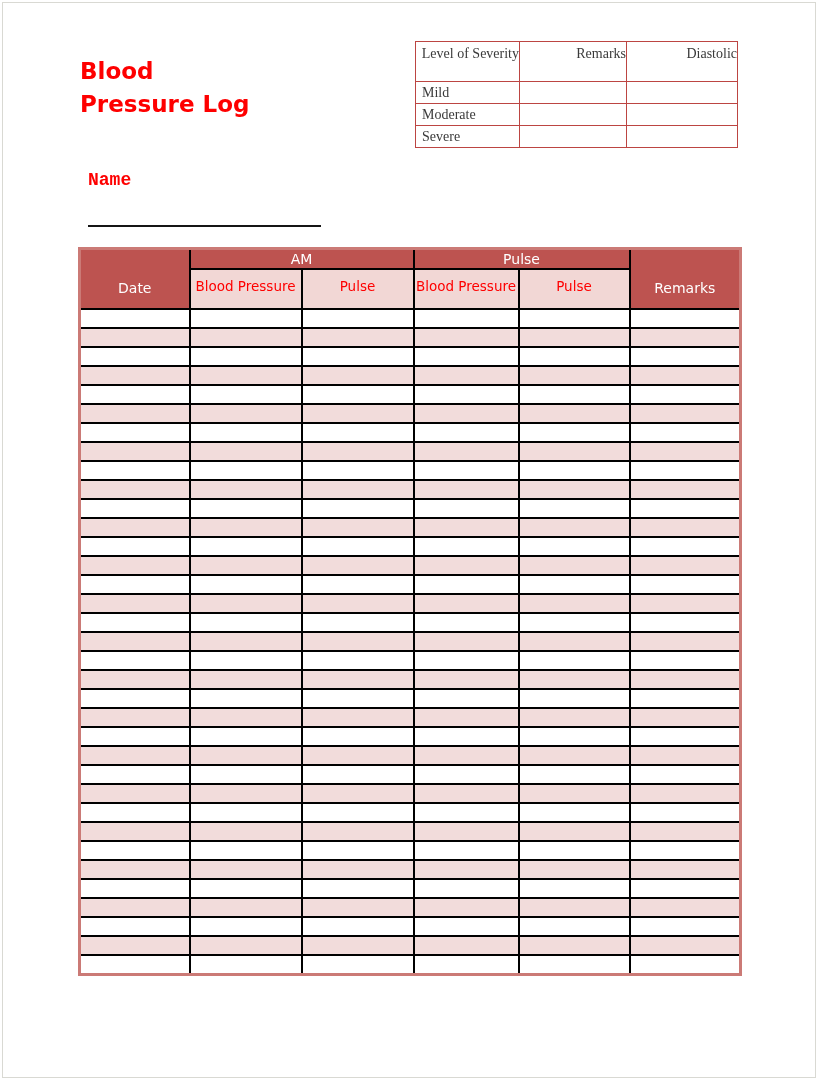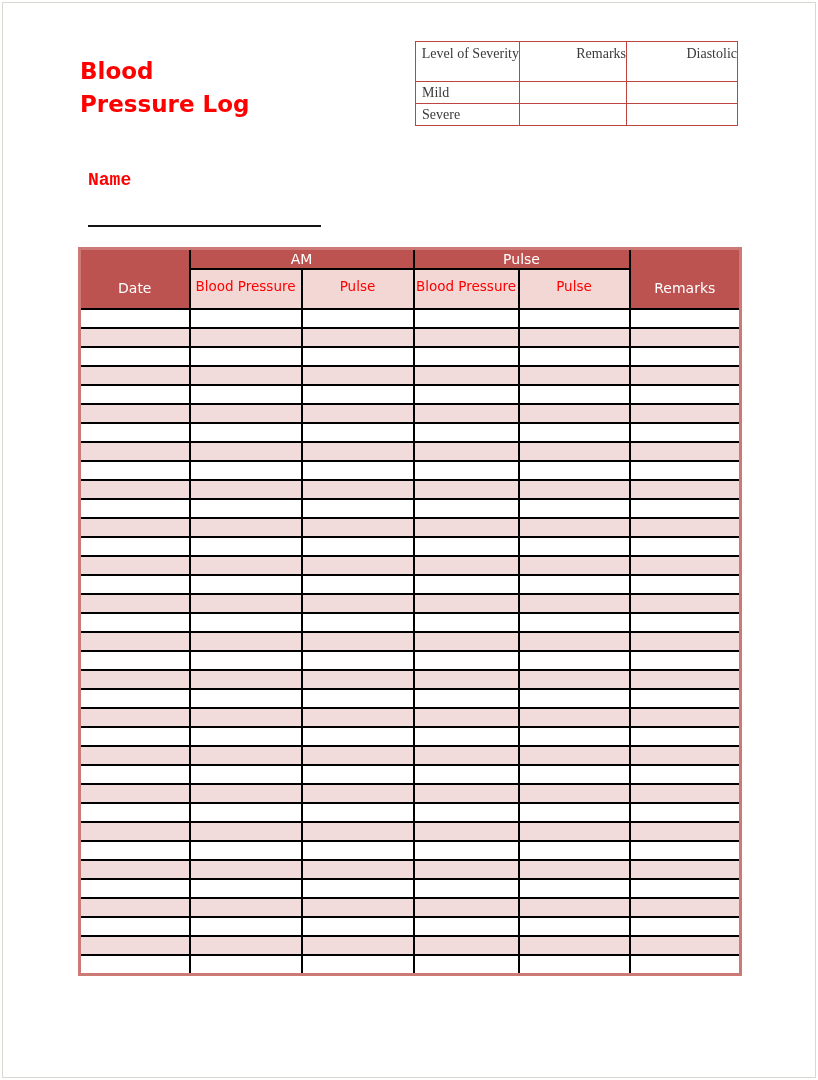--- a/index.html
+++ b/index.html
@@ -109,20 +109,25 @@
     <thead>
       <tr>
         <th class="level-hdr">Level of Severity</th>
         <th>Remarks</th>
         <th>Diastolic</th>
       </tr>
     </thead>
     <tbody>
       <tr>
         <td class="level">Mild</td>
+        <td></td>
+        <td></td>
+      </tr>
+      <tr>
+        <td class="level">Moderate</td>
         <td></td>
         <td></td>
       </tr>
       <tr>
         <td class="level">Severe</td>
         <td></td>
         <td></td>
       </tr>
     </tbody>
   </table>

